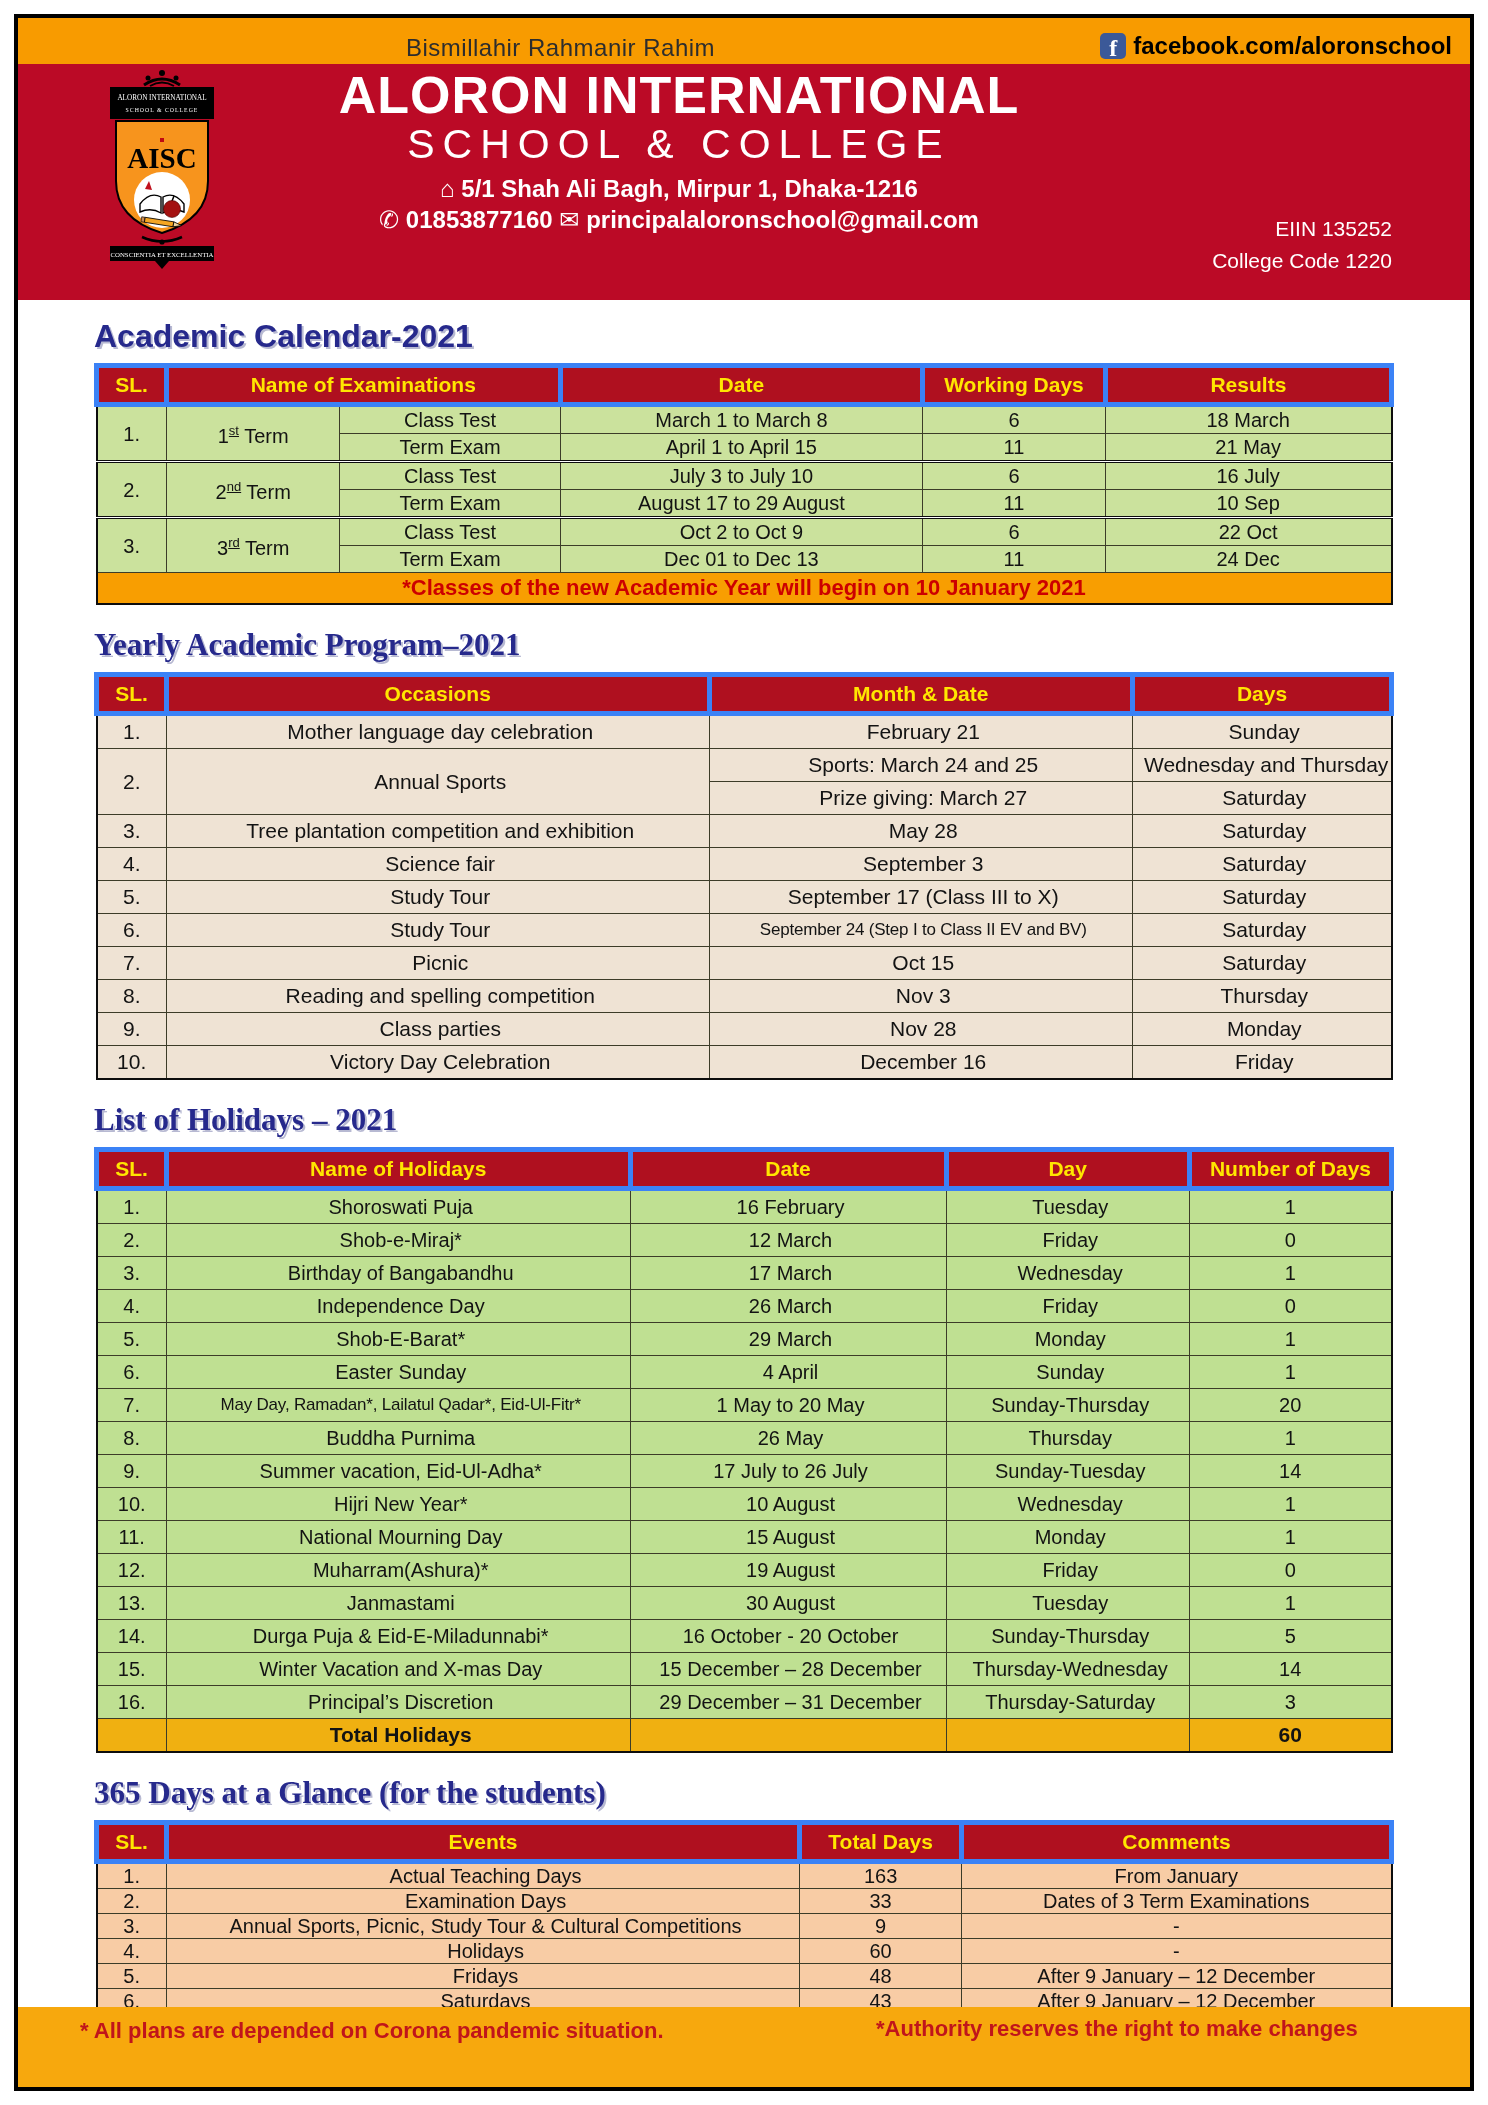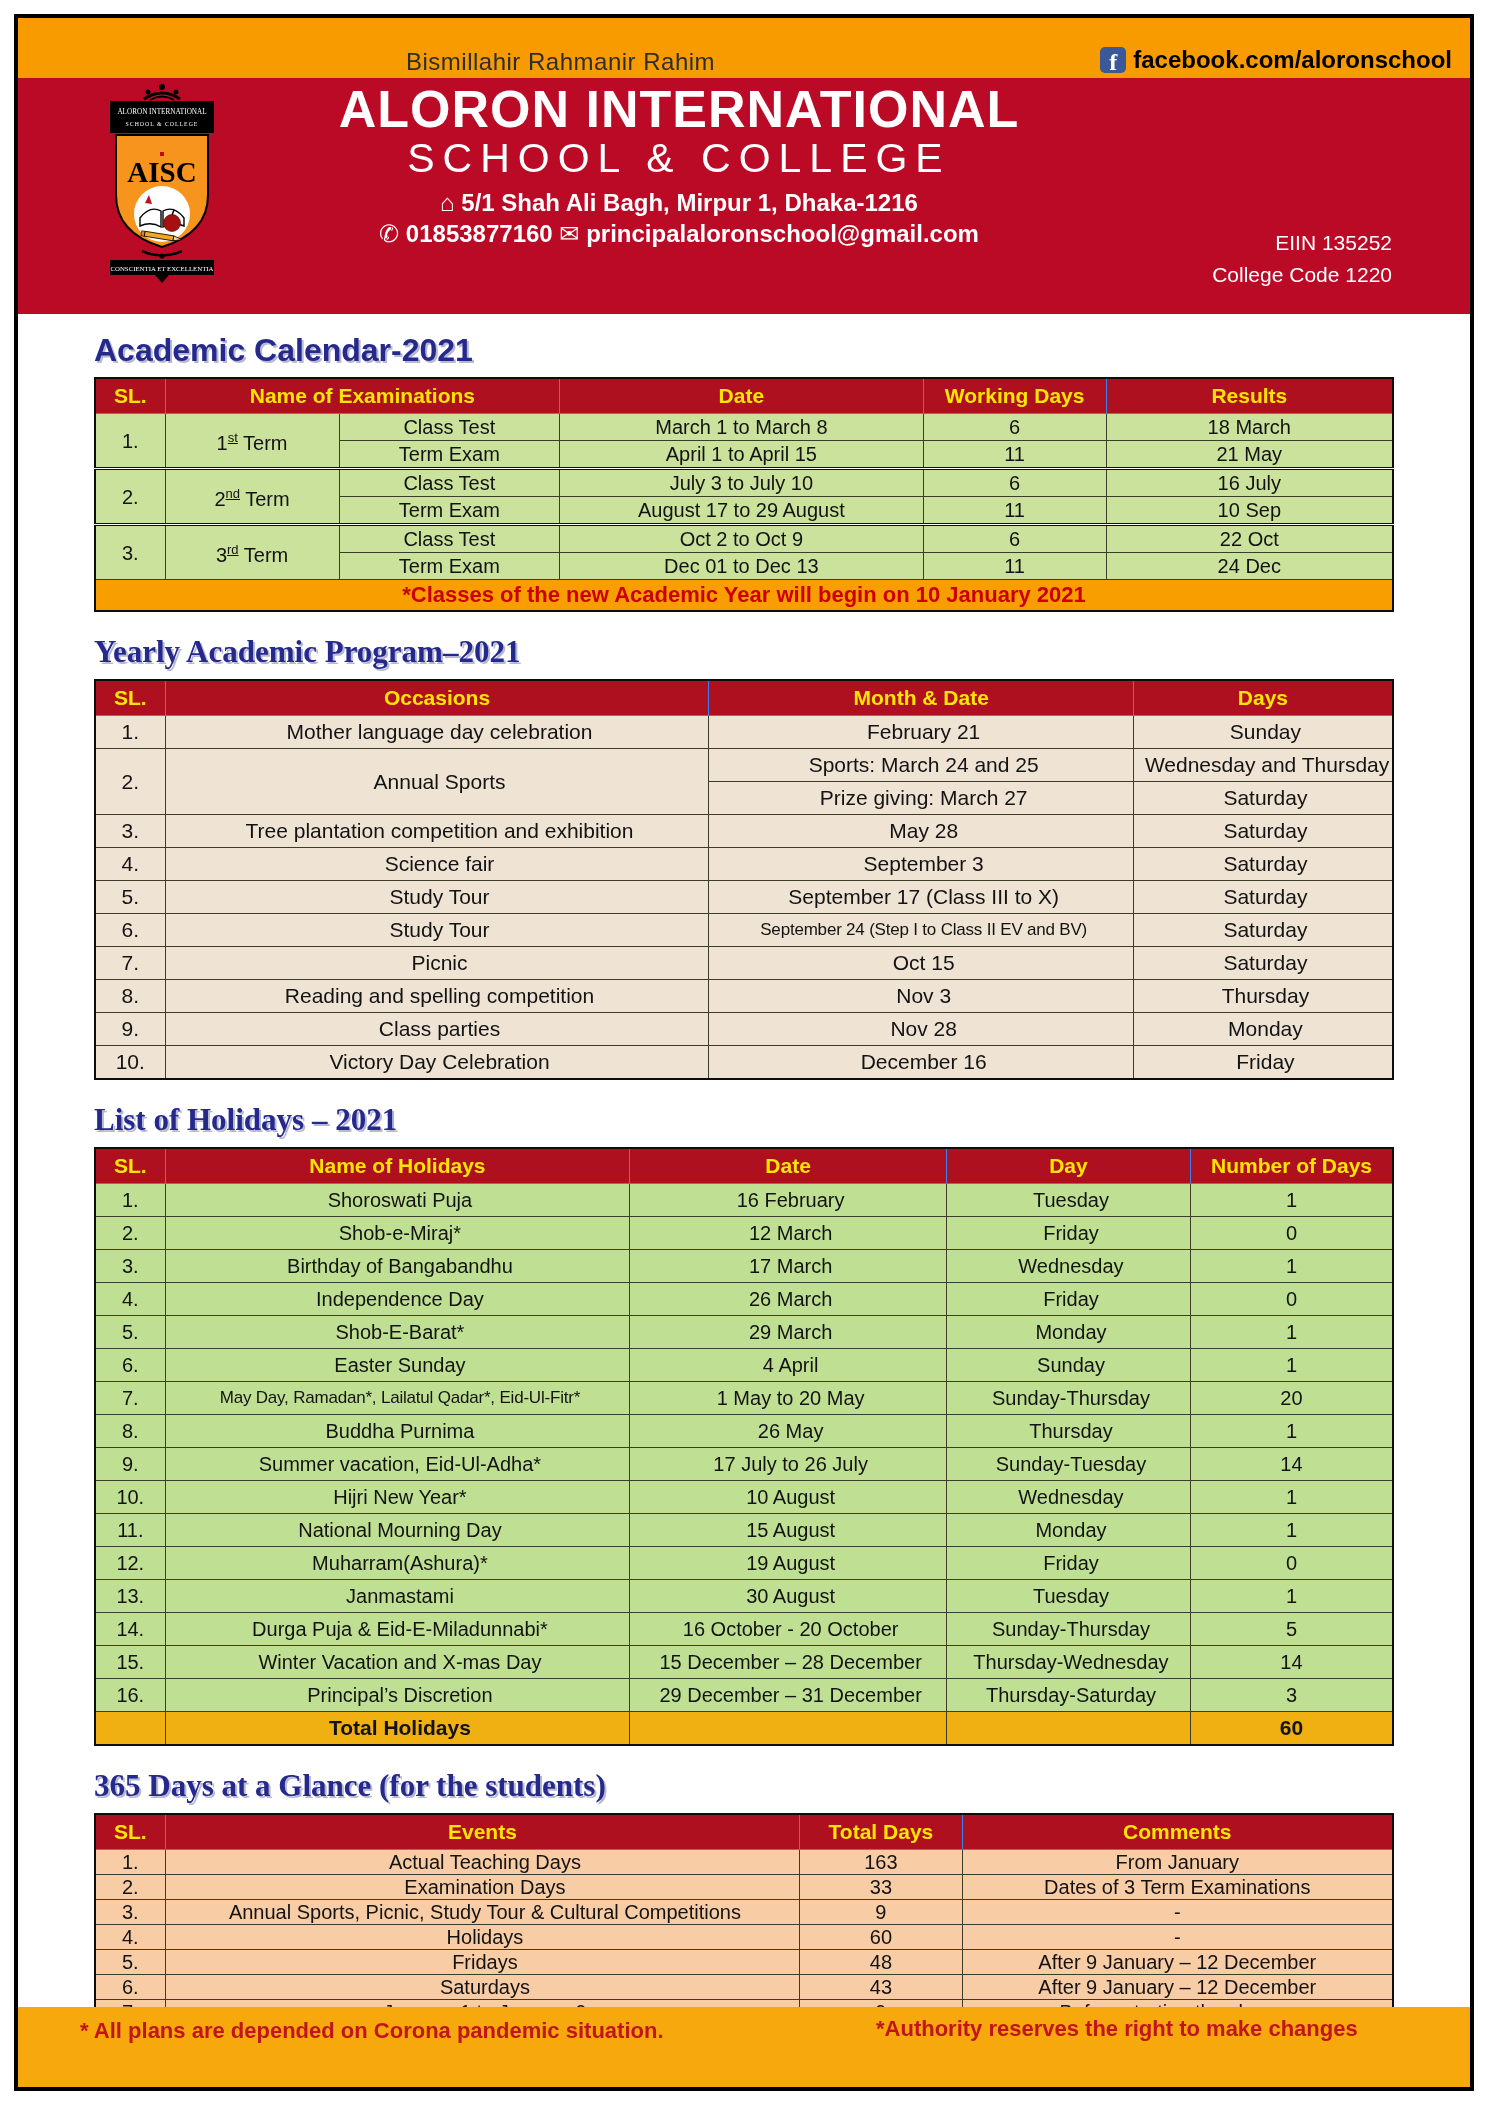--- a/index.html
+++ b/index.html
@@ -2,21 +2,21 @@
 <html style="--top-bar-orange: #F89B00; --banner-red: #BB0A26; --table-header-red: #AF101F; --header-yellow: #FFE600; --title-navy: #26298C; --green-row: #CBE29D; --green-row-2: #BFE092; --beige-row: #EFE3D4; --peach-row: #F8CCA5; --gold-note: #F89E01; --gold-total: #F0B011; --footer-orange: #F7A80D; --note-red: #CC0000; --footer-red: #C0151B; --logo-orange: #F7941D; --facebook-blue: #3B5998;"><head>
 <meta charset="utf-8">
 <style>
   * { box-sizing: border-box; }
   html,body { margin:0; padding:0; width:1488px; height:2105px; background:#fff;
               font-family:"Liberation Sans", sans-serif; overflow:hidden; }
   .frame { position:absolute; left:14px; top:14px; width:1460px; height:2077px;
            border:4px solid #000; background:#fff; }
 
   
-  .topbar { height:60px; background:var(--top-bar-orange,#F89B00); position:relative; }
+  .topbar { height:46px; background:var(--top-bar-orange,#F89B00); position:relative; }
   .bismillah { position:absolute; left:388px; bottom:2px; font-size:24px; color:#2d2d2d; letter-spacing:.5px; }
   .fb { position:absolute; right:18px; bottom:4px; display:flex; align-items:center; gap:7px; }
   .fb-icon { width:26px; height:26px; background:var(--facebook-blue,#3B5998); color:#fff;
              border-radius:5px; font:bold 24px/22px "Liberation Serif", serif;
              display:flex; align-items:flex-end; justify-content:center; overflow:hidden; }
   .fb-text { font-weight:bold; font-size:24px; color:#000; }
 
   
   .banner { height:236px; background:var(--banner-red,#BB0A26); position:relative; color:#fff; }
   .logo { position:absolute; left:92px; top:5px; }
@@ -32,21 +32,21 @@
   
   .content { padding:0 76px; }
   .sec-title { text-align:left; color:var(--title-navy,#26298C); font-weight:bold;
                text-shadow:2px 2px 0 rgba(95,100,155,.45); }
   .sans-title  { font-size:32px; margin:18px 0 8px; }
   .serif-title { font-family:Liberation Serif, serif; font-size:31px; margin:22px 0 9px; }
 
   
   table.t { width:100%; border-collapse:collapse; table-layout:fixed; border:2px solid #0d0d0d; }
   .t th { background:var(--table-header-red,#AF101F); color:var(--header-yellow,#FFE600);
-          font-size:21px; font-weight:bold; padding:5px 3px; border:1px solid #3b82f6;
+          font-size:21px; font-weight:bold; padding:5px 3px; border:5px solid #3b82f6;
           overflow:hidden; white-space:nowrap;margin-left:36px; }
   .t td { border:1px solid #3c3c28; color:#131313; overflow:hidden; white-space:nowrap;
           text-align:center; }
   .ctr { text-align:center; }
   .lft { text-align:left; padding-left:11px !important; }
   .fit { font-size:17px !important; letter-spacing:-.2px; }
 
   .t1 td { background:var(--green-row,#CBE29D); font-size:20px; line-height:24px; padding:1px 6px; }
   .t1 sup { font-size:13px; text-decoration:underline; }
   .t1 tr.gsep td { border-top:3px double #0d0d0d; }

